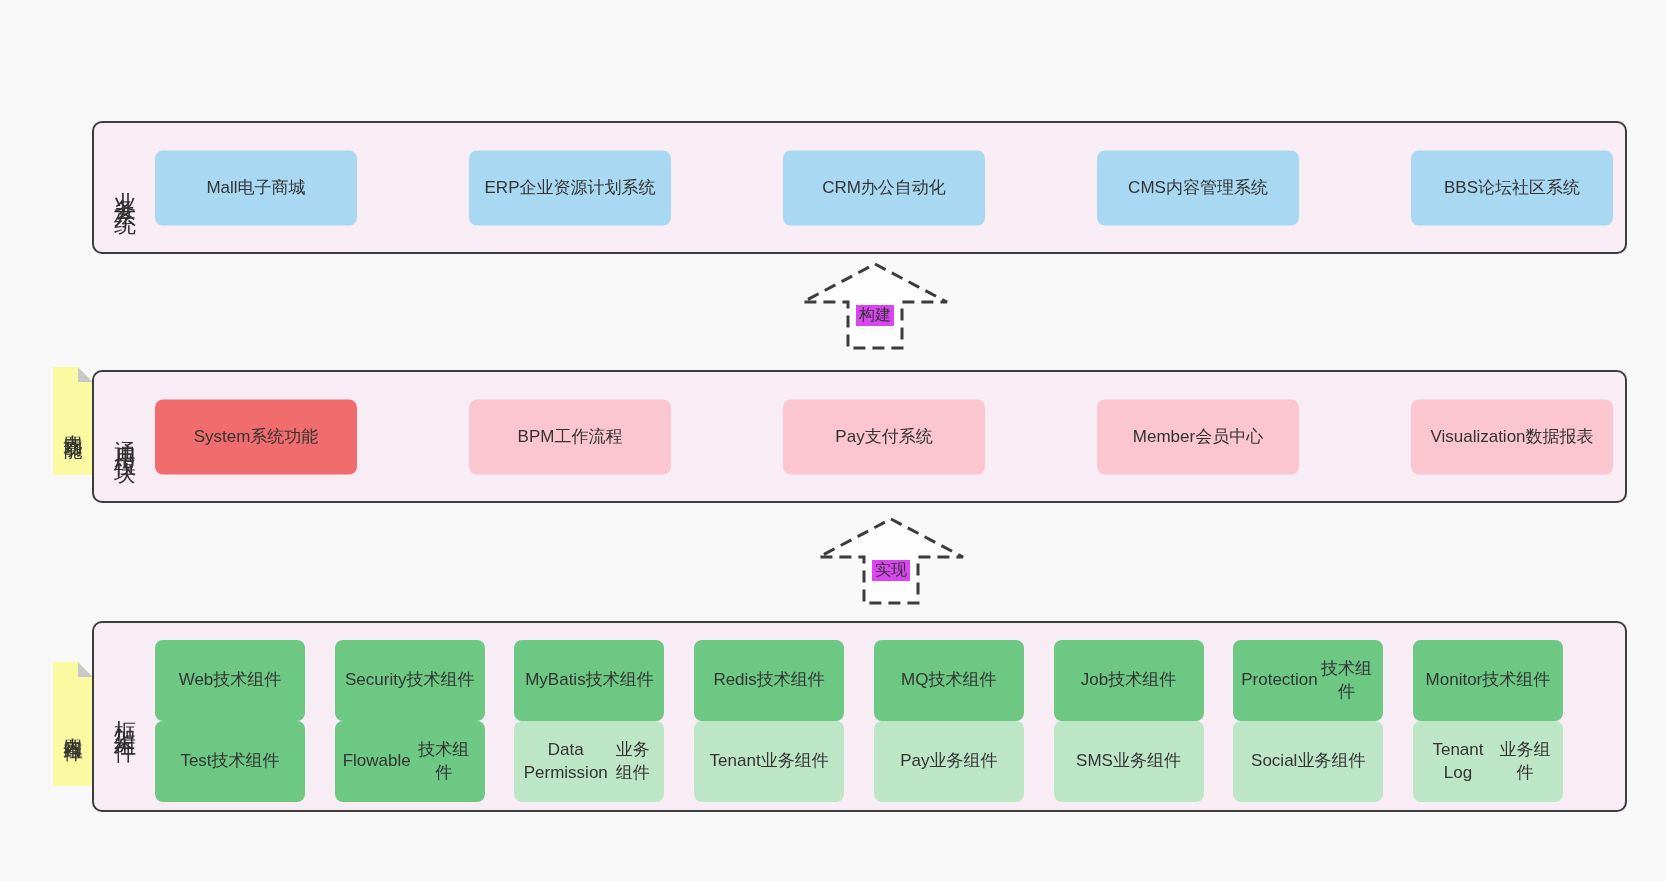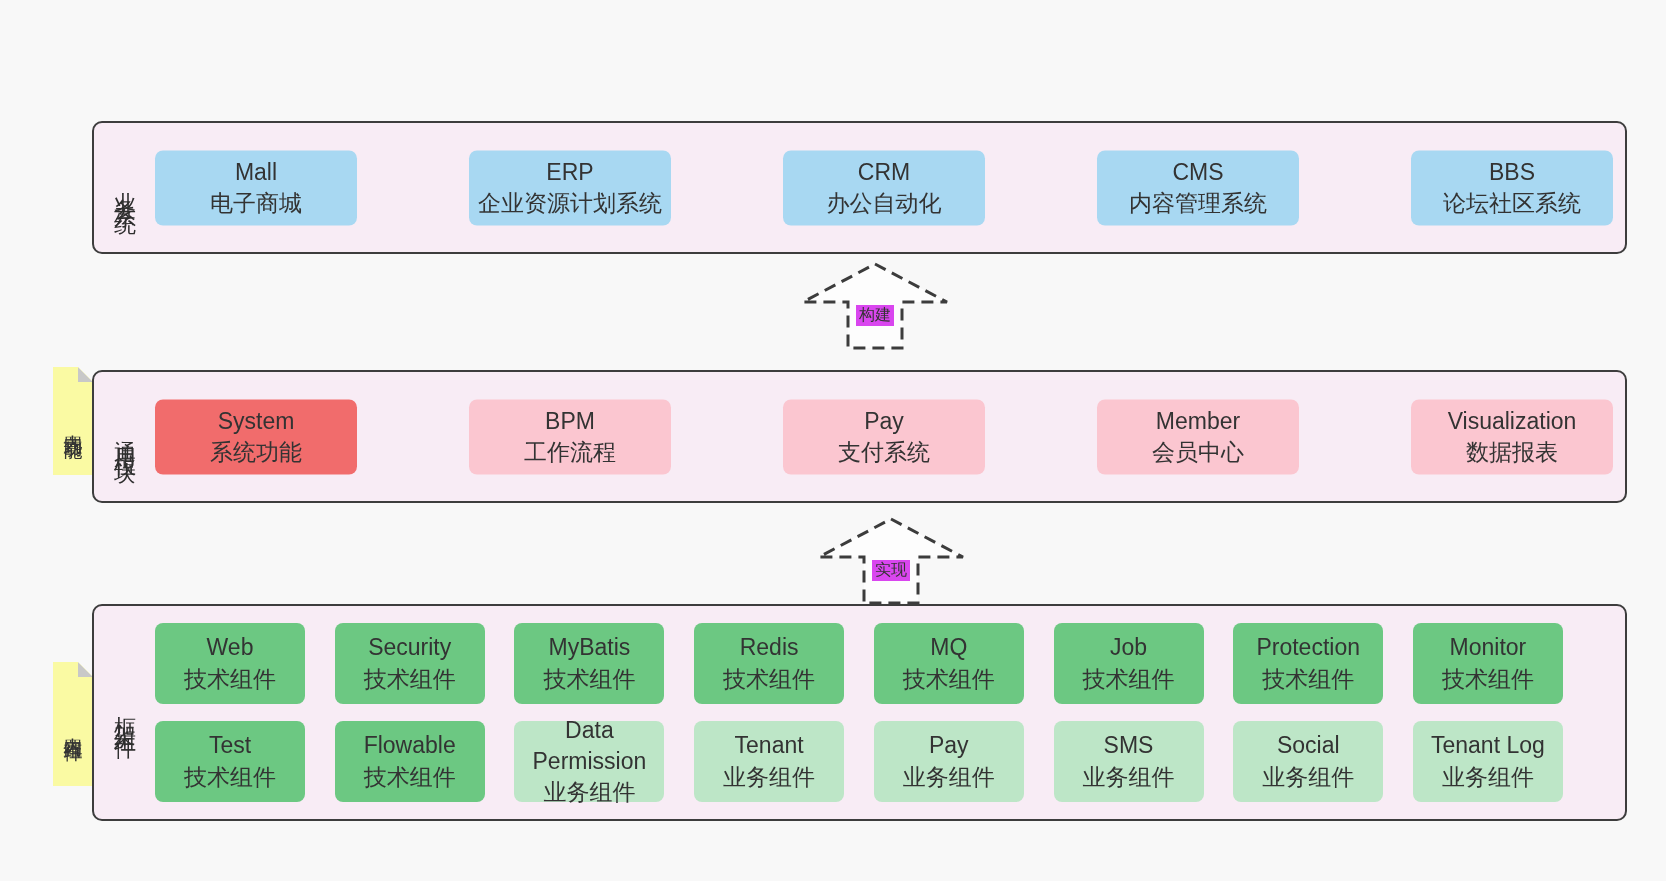--- a/index.html
+++ b/index.html
@@ -15,42 +15,42 @@
 
   
   .panel{
     position:absolute;left:92px;width:1535px;box-sizing:border-box;
     background:var(--c-panel-bg,#f8ecf5);
     border:2px solid var(--c-panel-border,#3d3d3d);
     border-radius:10px;
   }
   .panel-1{top:121px;height:133px;}
   .panel-2{top:370px;height:133px;}
-  .panel-3{top:604px;height:217px;}
+  .panel-3{top:621px;height:191px;}
 
   .vlabel{
     position:absolute;left:16px;top:50%;transform:translateY(-50%);
     margin:0;writing-mode:vertical-lr;text-orientation:upright;
     font-size:22px;font-weight:400;letter-spacing:7px;color:#2e2e2e;white-space:nowrap;
   }
 
   
   .row{display:flex;justify-content:space-between;}
   .row-wide{position:absolute;left:61px;right:12px;top:50%;transform:translateY(-50%);}
   .row-wide .box{width:202px;height:75px;}
   .rows{
     position:absolute;left:61px;right:62px;top:17px;bottom:17px;
     display:flex;flex-direction:column;justify-content:space-between;
   }
   .row-8 .box{width:150px;height:81px;}
 
   .box{
     box-sizing:border-box;border-radius:8px;padding:2px 8px;
-    display:flex;flex-direction:column;align-items:center;justify-content:center;
-    text-align:center;font-size:23px;line-height:1.35;color:var(--c-text,#333);
+    display:flex;flex-direction:row;align-items:center;justify-content:center;
+    text-align:center;font-size:17px;line-height:1.35;color:var(--c-text,#333);
   }
   .v-blue{background:var(--c-blue,#a8d8f2);}
   .v-red{background:var(--c-red,#f16c6c);}
   .v-pink{background:var(--c-pink,#fbc6d0);}
   .v-green{background:var(--c-green,#6cc882);}
   .v-green-light{background:var(--c-green-light,#bde6c7);}
 
   
   .arrow{position:absolute;width:160px;height:90px;}
   .arrow-1{left:795px;top:261px;}

